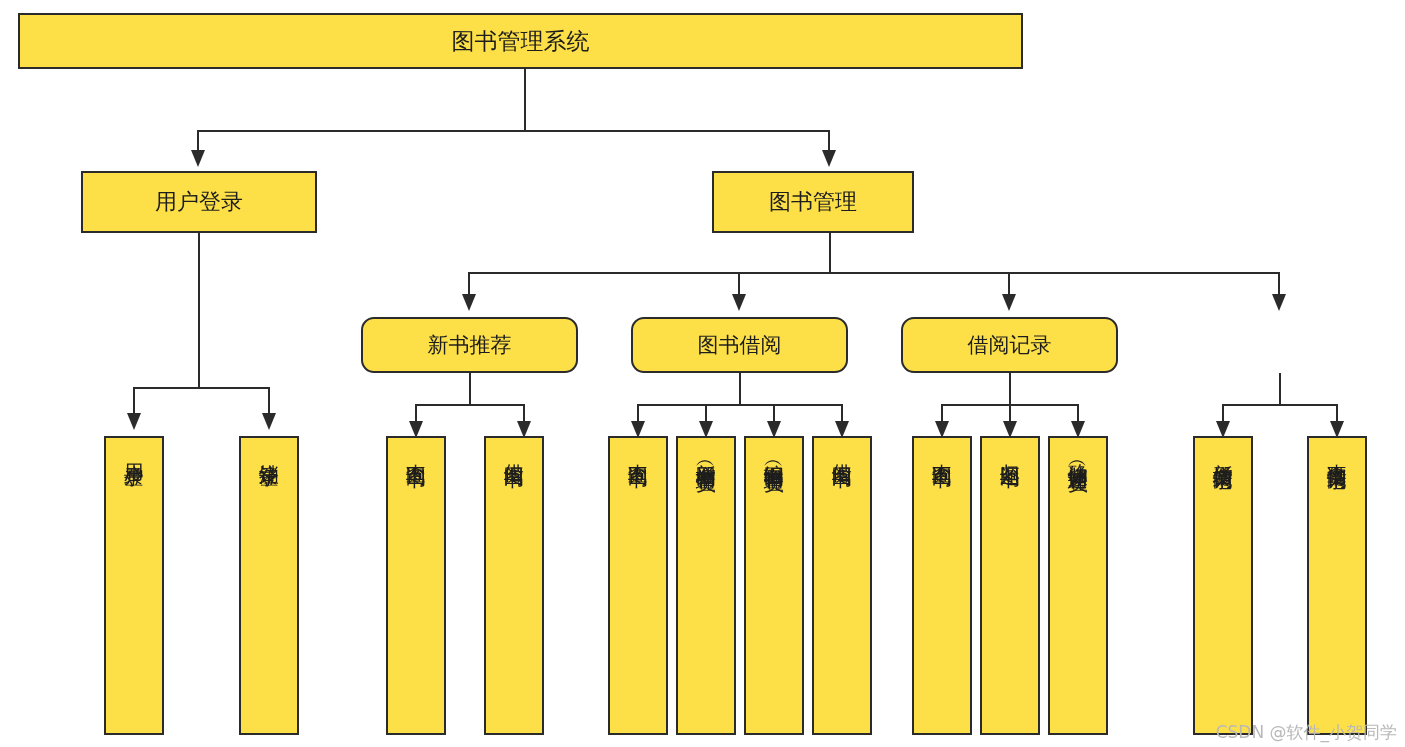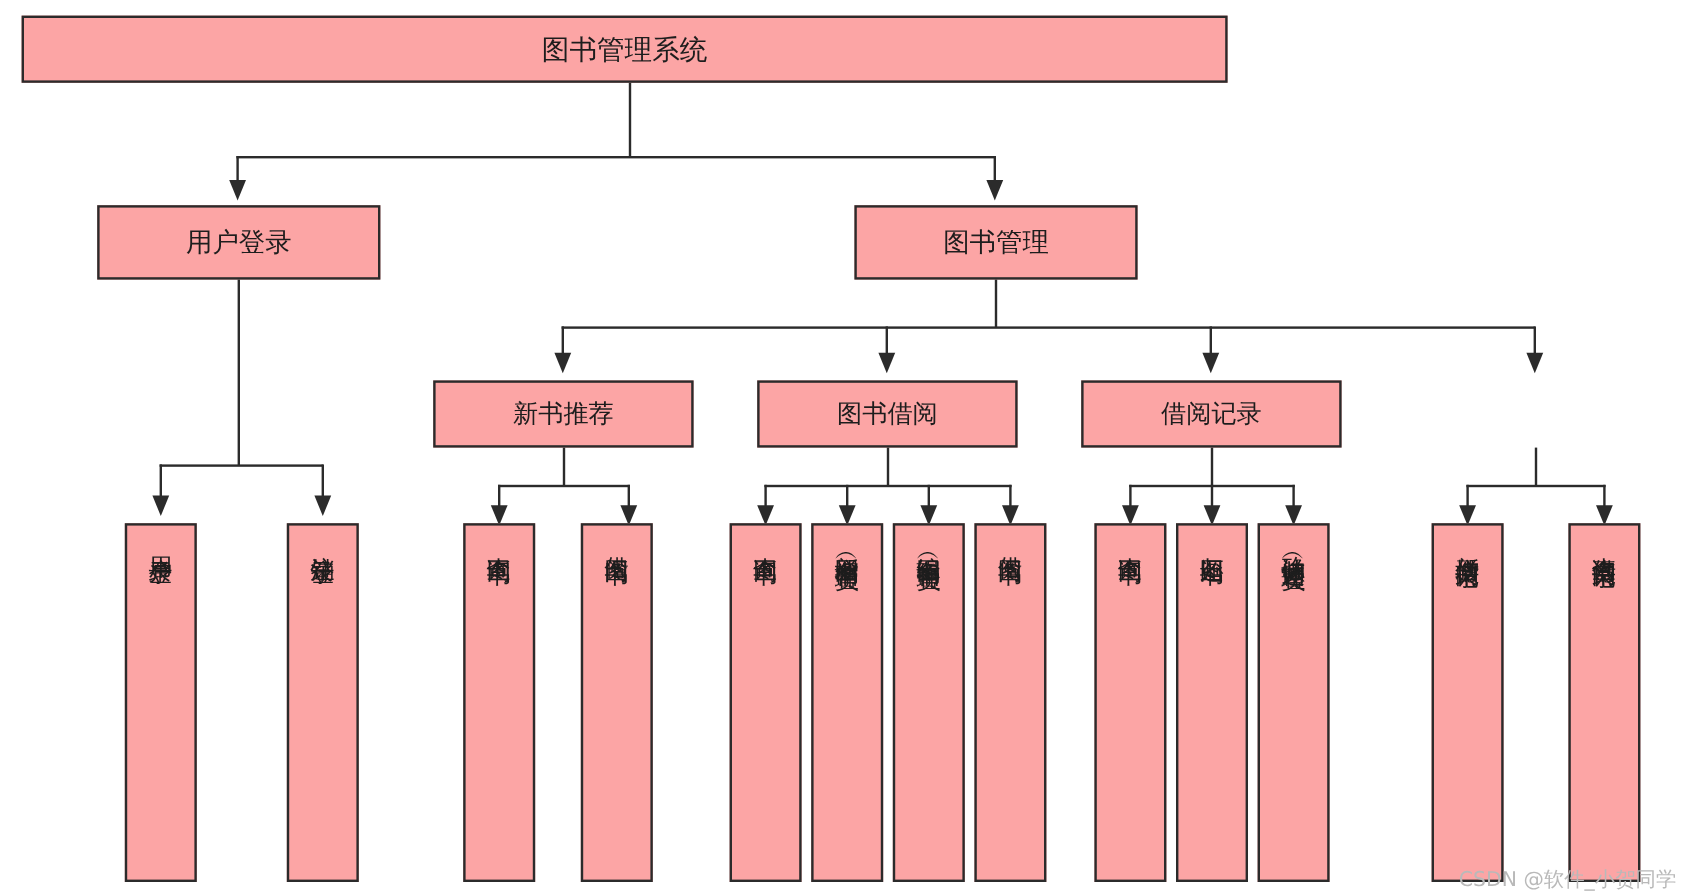--- a/index.html
+++ b/index.html
@@ -15,35 +15,36 @@
     position: relative;
     width: 1405px;
     height: 747px;
     background: #ffffff;
     overflow: hidden;
   }
   
   .node {
     position: absolute;
     box-sizing: border-box;
-    background: #fca5a5;
+    background: #fde047;
     border: 2px solid #2b2b2b;
     display: flex;
     align-items: center;
     justify-content: center;
     color: #1d1d1d;
   }
   .node.root {
     font-size: 23px;
   }
   .node.lvl2 {
     font-size: 22px;
   }
   .node.lvl3 {
     font-size: 21px;
+    border-radius: 13px;
   }
   
   .node.leaf {
     align-items: flex-start;
     justify-content: center;
     padding-top: 10px;
   }
   .vtext {
     writing-mode: vertical-rl;
     text-orientation: upright;
@@ -96,21 +97,21 @@
 
   <div class="seg v" style="left:197px; top:130px; width:2px; height:22px;"></div>
   <div class="arrow" style="left:191px; top:150px;"></div>
   <div class="seg v" style="left:828px; top:130px; width:2px; height:22px;"></div>
   <div class="arrow" style="left:822px; top:150px;"></div>
 
   <div class="node lvl2" style="left:81px; top:171px; width:236px; height:62px;">
     <span>用户登录</span>
   </div>
 
-  <div class="node lvl2" style="left:712px; top:171px; width:236px; height:62px;">
+  <div class="node lvl2" style="left:712px; top:171px; width:202px; height:62px;">
     <span>图书管理</span>
   </div>
 
   <div class="seg v" style="left:198px; top:233px; width:2px; height:155px;"></div>
   <div class="seg h" style="left:133px; top:387px; width:136px; height:2px;"></div>
   <div class="seg v" style="left:133px; top:387px; width:2px; height:28px;"></div>
   <div class="arrow" style="left:127px; top:413px;"></div>
   <div class="seg v" style="left:268px; top:387px; width:2px; height:28px;"></div>
   <div class="arrow" style="left:262px; top:413px;"></div>
 

